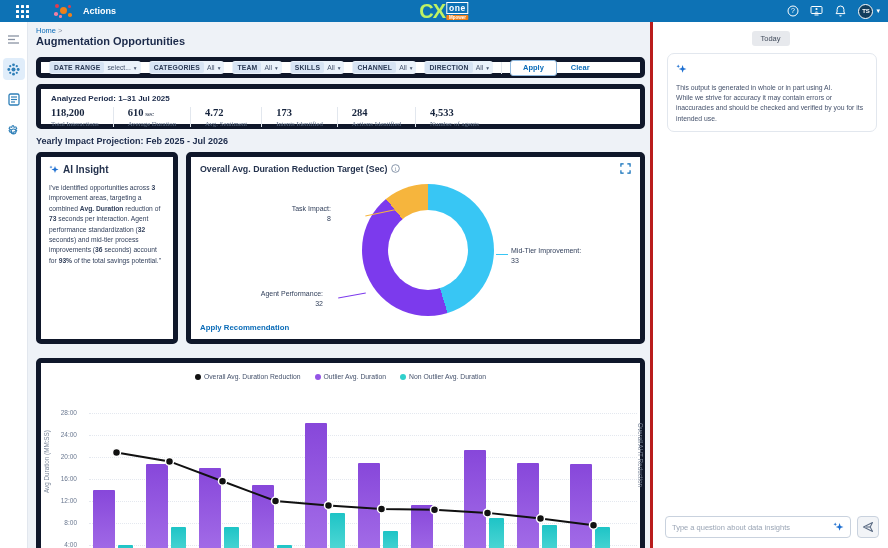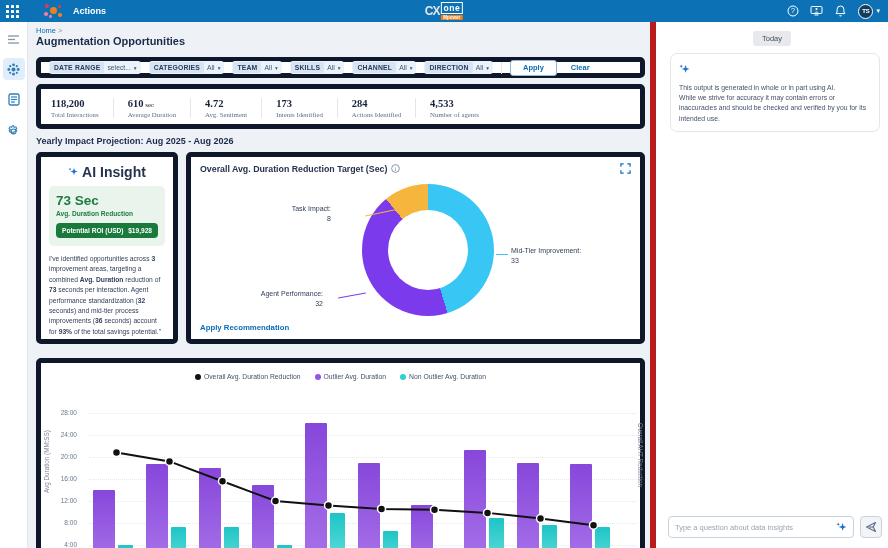--- a/index.html
+++ b/index.html
@@ -3,30 +3,30 @@
 <meta charset="utf-8">
 <style>
   * { margin:0; padding:0; box-sizing:border-box; }
   html,body { width:888px; height:548px; overflow:hidden; background:#fff;
     font-family:"Liberation Sans", sans-serif; }
   #stage { position:relative; width:888px; height:548px; overflow:hidden; background:#eef2f7; }
 
   
   #topbar { position:absolute; left:0; top:0; width:888px; height:22px; background:#0d72b5;
     display:flex; align-items:center; z-index:30; }
-  .tb-left { display:flex; align-items:center; gap:8px; padding-left:6px; }
+  .tb-left { display:flex; align-items:center; gap:8px; padding-left:16px; }
   .grid-icon { width:13px; height:13px; display:grid; grid-template-columns:repeat(3,3px);
     grid-template-rows:repeat(3,3px); gap:2px; cursor:pointer; }
   .grid-icon span { background:#fff; border-radius:0.5px; }
   .actions-logo { position:relative; width:20px; height:16px; margin-left:16px; }
   .actions-logo i { position:absolute; border-radius:50%; }
   .app-name { color:#fff; font-size:9px; font-weight:bold; margin-left:2px; }
   .brand { position:absolute; left:50%; top:0; transform:translateX(-50%); height:22px;
     display:flex; align-items:center; }
-  .brand-cx { color:#e5e5e5; font-size:12px; font-weight:bold; letter-spacing:-1px; line-height:1; }
+  .brand-cx { color:#bef264; font-size:20px; font-weight:bold; letter-spacing:-1px; line-height:1; }
   .brand-one-wrap { display:flex; flex-direction:column; align-items:stretch; margin-left:1px; }
   .brand-one { border:1.5px solid #fff; color:#fff; font-size:8.5px; font-weight:bold;
     padding:0 2px; line-height:10px; letter-spacing:0.5px; }
   .brand-sub { background:#f08019; color:#fff; font-size:4.5px; font-weight:bold; text-align:center;
     line-height:5px; border-radius:1px; margin-top:1px; }
   .tb-right { position:absolute; right:8px; top:0; height:22px; display:flex; align-items:center; gap:11px; }
   .tb-icon { width:13px; height:13px; display:flex; align-items:center; justify-content:center; cursor:pointer; }
   .avatar-wrap { display:flex; align-items:center; gap:3px; cursor:pointer; }
   .avatar { width:15px; height:15px; border-radius:50%; background:#123e5e; border:1.2px solid #fff;
     color:#fff; font-size:6px; font-weight:bold; display:flex; align-items:center; justify-content:center; }
@@ -69,21 +69,21 @@
   .stat { padding:0 14px; border-left:1px solid #e2e7ee;font-family:Liberation Serif, serif; }
   .stat:first-child { padding-left:0; border-left:none; }
   .stat-val { font-size:10.5px; font-weight:bold; color:#16243d; }
   .stat-val small { font-size:7px; font-weight:normal; color:#16243d; }
   .stat-lbl { font-size:6.8px; color:#5f6f87; margin-top:1.5px; }
 
   .section-title { position:absolute; left:8px; top:114px; font-size:9px; font-weight:bold; color:#1b2a4a; }
 
   
   #ai-card { left:8px; top:130px; width:142px; height:192px; padding:7px 8px; }
-  .ai-head { display:flex; align-items:center; gap:4px; font-size:14px; font-weight:bold; color:#25334e;justify-content:center; }
+  .ai-head { display:flex; align-items:center; gap:4px; font-size:10px; font-weight:bold; color:#25334e; }
   .green-box { background:#e9f5ec; border-radius:5px; padding:7px 7px 8px 7px; margin-top:6px; }
   .green-big { color:#1d7c3f; font-size:13.5px; font-weight:bold; }
   .green-sub { color:#1d7c3f; font-size:6.6px; font-weight:bold; margin-top:2px; }
   .roi-pill { background:#1a7a3c; color:#fff; border-radius:4px; display:flex; justify-content:space-between;
     align-items:center; font-size:6.6px; font-weight:bold; padding:4px 6px; margin-top:6px; }
   .ai-para { font-size:6.7px; color:#33415c; line-height:1.55; margin-top:8px; }
 
   
   #donut-card { left:158px; top:130px; width:459px; height:192px; padding:6px 9px; }
   .card-head { display:flex; align-items:center; gap:4px; }
@@ -113,21 +113,21 @@
   .axis-title { position:absolute; font-size:6.3px; color:#7a8699; white-space:nowrap; }
   .axis-title.left { left:2px; top:130px; transform:rotate(-90deg); transform-origin:left top; }
   .axis-title.right { left:596px; top:60px; writing-mode:vertical-rl; }
   .bar { position:absolute; border-radius:1px 1px 0 0; }
   .bar.purple { width:22px; background:linear-gradient(180deg,#8747da 0%,#a873ea 100%); }
   .bar.teal { width:15px; background:linear-gradient(180deg,#1ec4c6 0%,#66e0dc 100%); }
   #linesvg { position:absolute; left:0; top:0; overflow:visible; }
 
   
   #rpanel { position:absolute; left:650px; top:22px; width:238px; height:526px; background:#fff;
-    border-left:6px solid #b91c1c; }
+    border-left:3px solid #b91c1c; }
   .today-chip { position:absolute; left:50%; top:9px; transform:translateX(-50%); background:#e7e9ed;
     color:#424c5c; font-size:7.5px; padding:3px 9px; border-radius:3px; }
   #disclaimer { position:absolute; left:14px; top:31px; width:210px; border:1px solid #e2e7ee;
     border-radius:7px; padding:7px 8px; }
   .disc-text { font-size:6.8px; color:#44516b; line-height:1.5; margin-top:4px; }
   #chat-row { position:absolute; left:12px; bottom:10px; width:214px; display:flex; align-items:center; gap:6px; }
   #chat-input { flex:1; display:flex; align-items:center; border:1px solid #c9d2de; border-radius:4px;
     height:22px; padding:0 6px; cursor:text; background:#fff; }
   #chat-input .ph { flex:1; font-size:7.5px; color:#9aa5b5; }
   .send-btn { width:22px; height:22px; border:1px solid #c9d2de; border-radius:4px; background:#f2f4f7;
@@ -274,20 +274,21 @@
           <span class="chip-label">DIRECTION</span>
           <span class="chip-val">All</span>
           <span class="chip-caret">▾</span>
         </div>
         <span class="vdiv"></span>
       <button class="apply-btn">Apply</button>
       <span class="clear-link">Clear</span>
     </div>
 
     <div class="card" id="analyzed">
+      <div class="an-title">Analyzed Period: 1–31 Jul 2025</div>
       <div id="stats">
           <div class="stat">
             <div class="stat-val">118,200</div>
             <div class="stat-lbl">Total Interactions</div>
           </div>
           <div class="stat">
             <div class="stat-val">610<small> sec</small></div>
             <div class="stat-lbl">Average Duration</div>
           </div>
           <div class="stat">
@@ -302,37 +303,29 @@
             <div class="stat-val">284</div>
             <div class="stat-lbl">Actions Identified</div>
           </div>
           <div class="stat">
             <div class="stat-val">4,533</div>
             <div class="stat-lbl">Number of agents</div>
           </div>
         </div>
     </div>
 
-    <div class="section-title">Yearly Impact Projection: Aug 2025 - Aug 2026</div>
+    <div class="section-title">Yearly Impact Projection: Feb 2025 - Jul 2026</div>
 
     <div class="card" id="ai-card">
       <div class="ai-head">
         <svg width="10" height="10" viewBox="0 0 10 10">
             <path d="M6 1 l0.9 2.6 L9.5 4.5 6.9 5.4 6 8 5.1 5.4 2.5 4.5 5.1 3.6 Z" fill="#1d6fd1"></path>
             <path d="M2 0.5 l0.45 1.15 L3.6 2.1 2.45 2.55 2 3.7 1.55 2.55 0.4 2.1 1.55 1.65 Z" fill="#1d6fd1"></path>
           </svg>
         <span>AI Insight</span>
-      </div>
-      <div class="green-box">
-        <div class="green-big">73 Sec</div>
-        <div class="green-sub">Avg. Duration Reduction</div>
-        <div class="roi-pill">
-          <span>Potential ROI (USD)</span>
-          <span>$19,928</span>
-        </div>
       </div>
       <div class="ai-para" id="ai-para"><span>I've identified opportunities across </span><b>3</b><span> improvement areas, targeting a combined </span><b>Avg. Duration</b><span> reduction of </span><b>73</b><span> seconds per interaction. Agent performance standardization (</span><b>32</b><span> seconds) and mid-tier process improvements (</span><b>36</b><span> seconds) account for </span><b>93%</b><span> of the total savings potential."</span></div>
     </div>
 
     <div class="card" id="donut-card">
       <div class="card-head">
         <span class="t-navy">Overall Avg. Duration Reduction Target (Sec)</span>
         <span class="info-ic">
           <svg width="9" height="9" viewBox="0 0 10 10">
               <circle cx="5" cy="5" r="4.3" fill="none" stroke="#7a8aa0" stroke-width="1"></circle>

